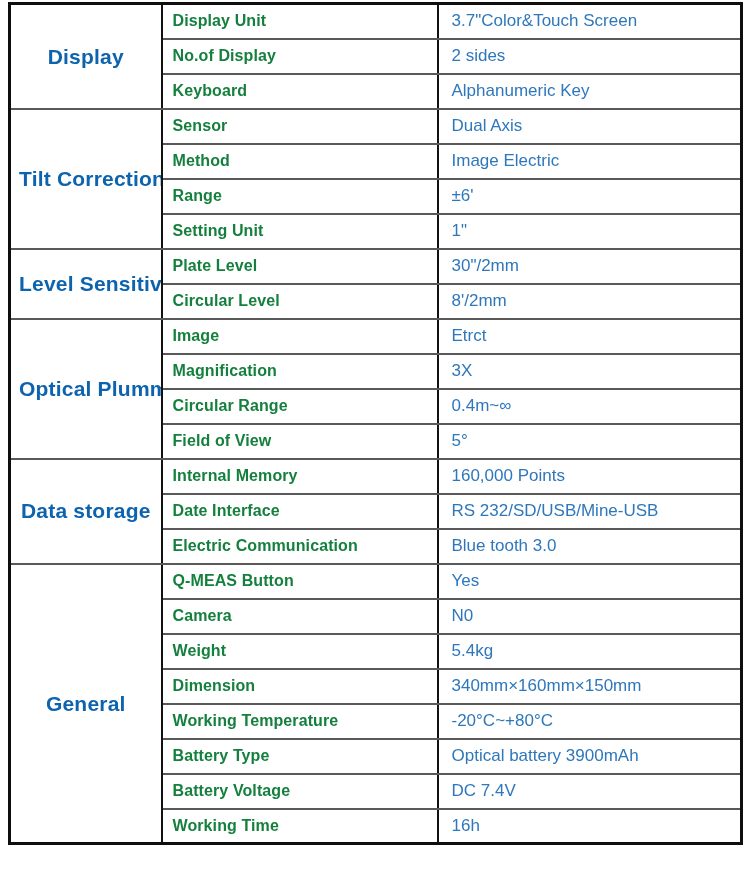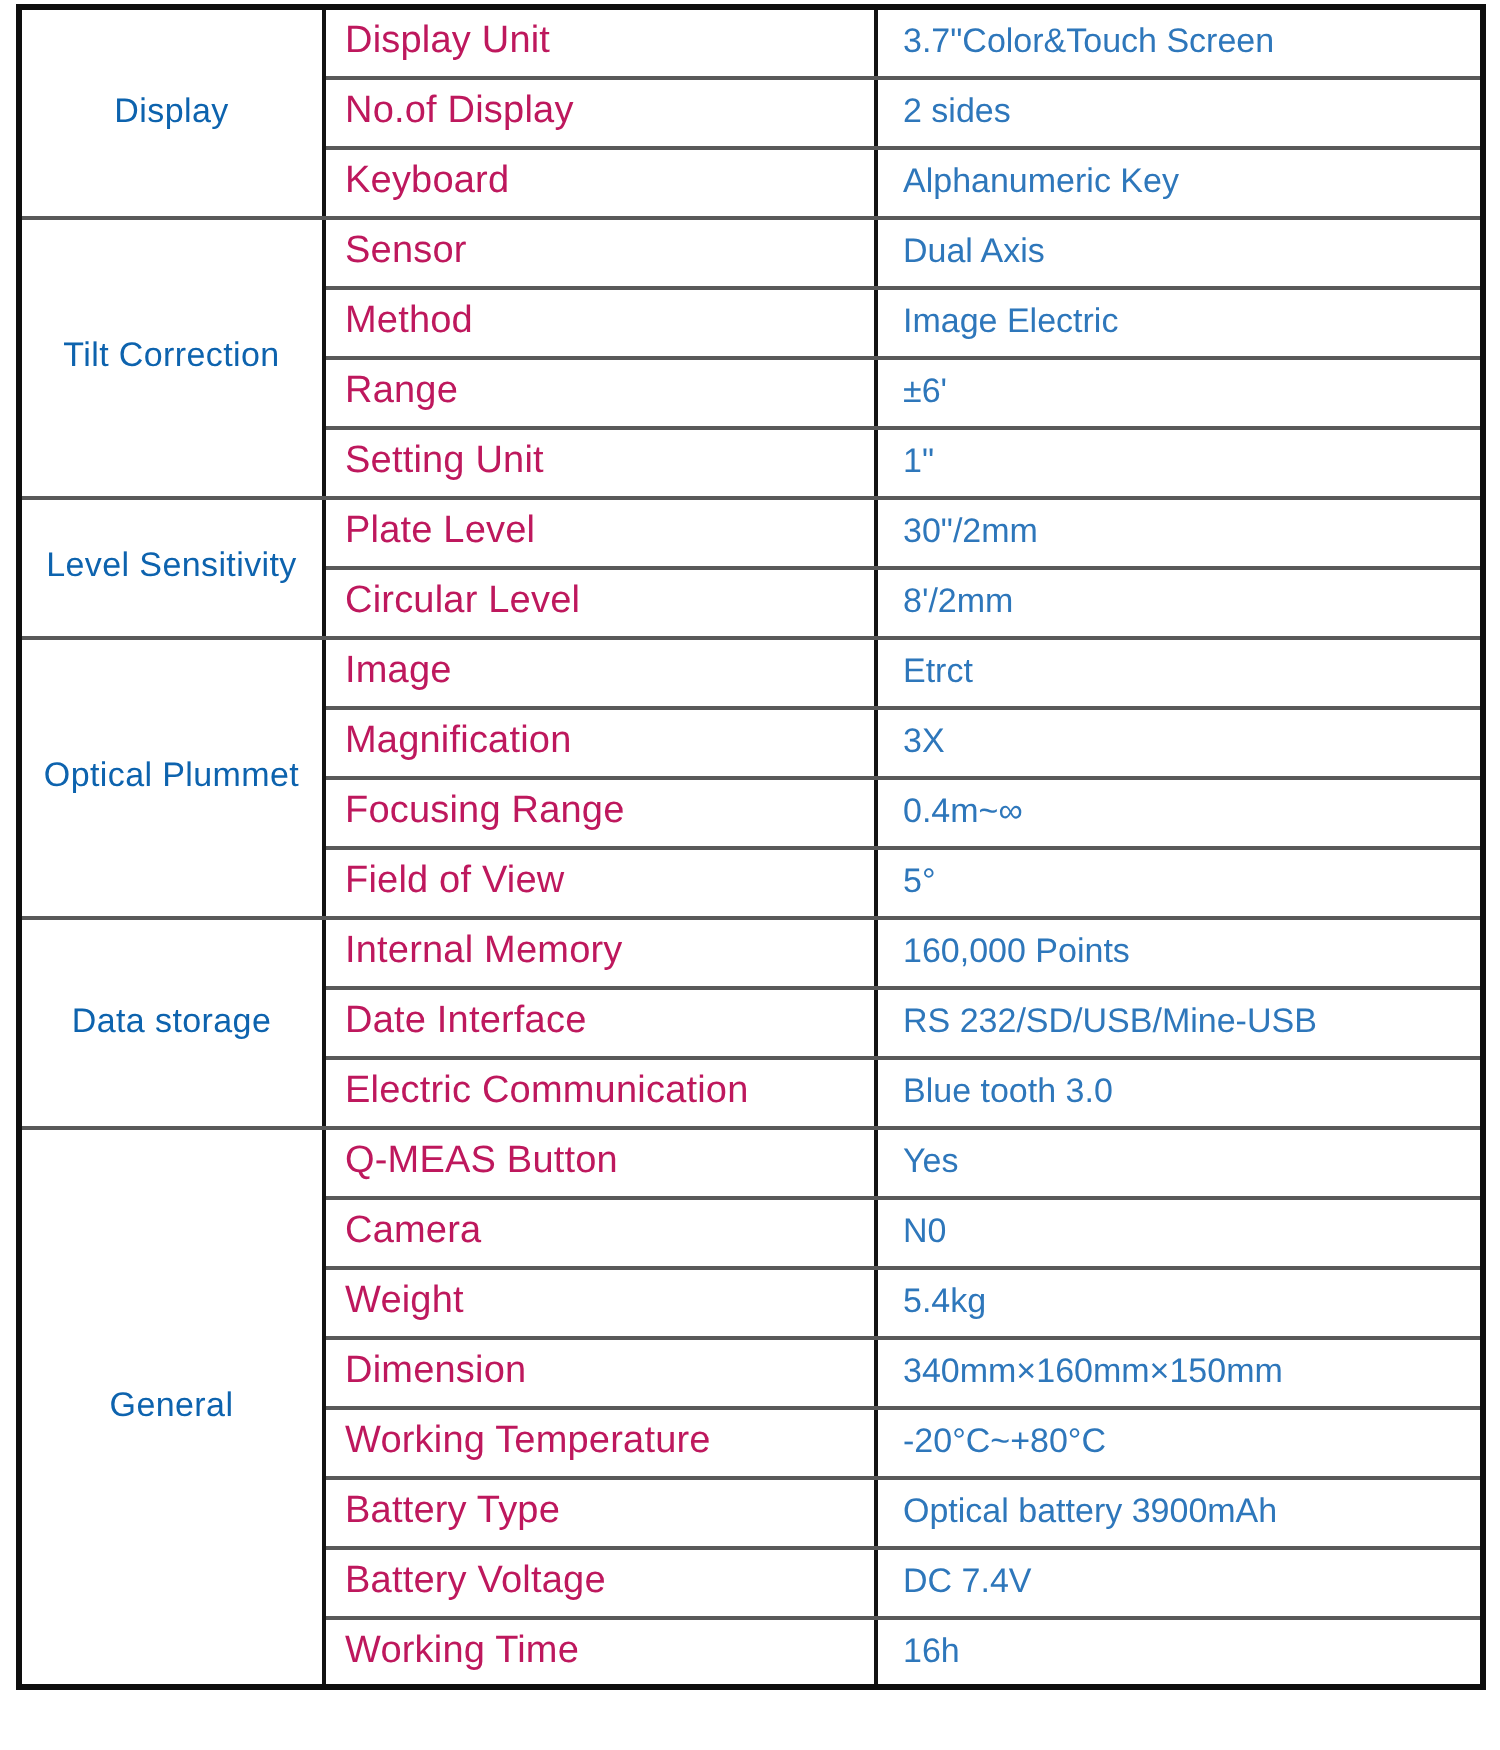--- a/index.html
+++ b/index.html
@@ -27,32 +27,32 @@
     border-top: 2px solid #595959;
     border-bottom: 2px solid #595959;
     border-left: 2px solid #121212;
     border-right: 2px solid #121212;
     vertical-align: middle;
     overflow: hidden;
     white-space: nowrap;
   }
   td.cat {
     text-align: center;
-    font-size: 17px;
-    font-weight: 400;
+    font-size: 21px;
+    font-weight: 700;
     color: #0d63ae;
     line-height: 1.3;
     white-space: normal;
     padding: 0 8px;
     letter-spacing: 0.2px;
   }
   td.label {
-    font-size: 19px;
-    font-weight: 400;
-    color: #be185d;
+    font-size: 16px;
+    font-weight: 700;
+    color: #15803d;
     padding-left: 10px;
     letter-spacing: 0.1px;
   }
   td.value {
     font-size: 17px;
     font-weight: 400;
     color: #2e77bb;
     padding-left: 13px;
   }
 </style>
@@ -109,21 +109,21 @@
         <tr>
           <td class="cat" rowspan="4">Optical Plummet</td>
           <td class="label">Image</td>
           <td class="value">Etrct</td>
         </tr>
         <tr>
           <td class="label">Magnification</td>
           <td class="value">3X</td>
         </tr>
         <tr>
-          <td class="label">Focusing Range</td>
+          <td class="label">Circular Range</td>
           <td class="value">0.4m~∞</td>
         </tr>
         <tr>
           <td class="label">Field of View</td>
           <td class="value">5°</td>
         </tr>
         <tr>
           <td class="cat" rowspan="3">Data storage</td>
           <td class="label">Internal Memory</td>
           <td class="value">160,000 Points</td>

